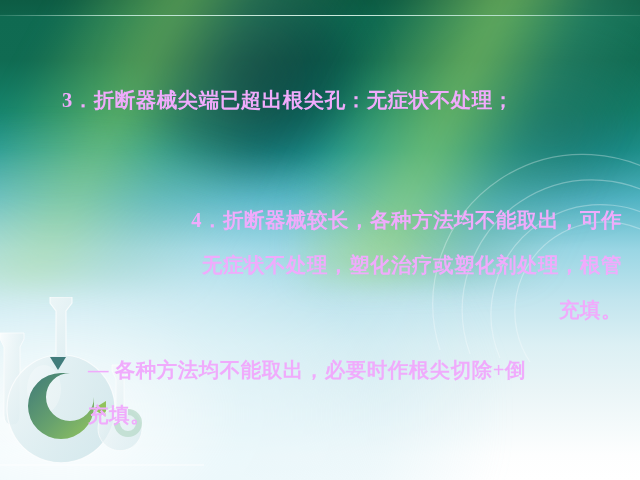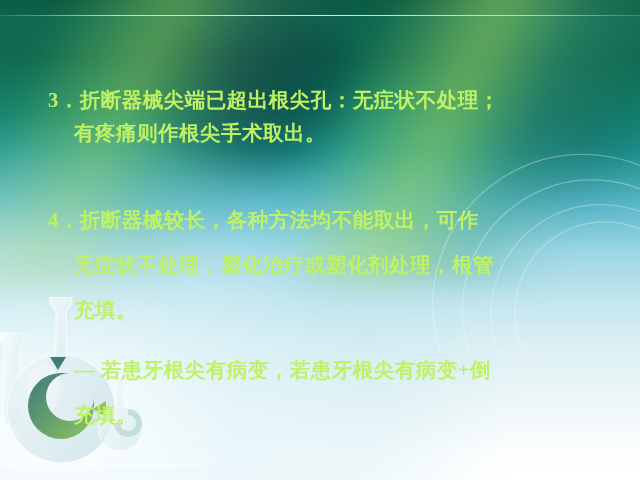--- a/index.html
+++ b/index.html
@@ -151,39 +151,39 @@
   .content {
     position: absolute;
     left: 0;
     top: 0;
     width: 640px;
     height: 480px;
   }
 
   .para {
     position: absolute;
-    left: 48px;
+    left: 62px;
     width: 560px;
-    color: #bef264;
+    color: #f0abfc;
     font-weight: bold;
     letter-spacing: .5px;
   }
 
   .para .ln {
     display: block;
     white-space: pre;
     font-size: 20.5px;
   }
 
   
   .p3 { top: 84px; }
   .p3 .ln { line-height: 33px; }
 
   
-  .p4 { top: 198px; }
+  .p4 { top: 198px; text-align: right; }
   .p4 .ln { line-height: 45px; }
 
   
   .p5 { top: 348px; }
   .p5 .ln { line-height: 45px; }
 
   .indent { padding-left: 26px; }
 </style>
 </head>
 <body>
@@ -246,28 +246,27 @@
       <path d="M120,126 A14,14 0 1 0 134,112 L134,118 A8,8 0 1 1 126,126 Z" fill="#b8d9c9" opacity=".75"></path>
     </g>
 
     <line x1="0" y1="168" x2="210" y2="168" stroke="#ffffff" stroke-width="1.4" stroke-opacity=".55"></line>
   </svg>
 
   <div class="content">
 
     <div class="para p3">
       <span class="ln">3．折断器械尖端已超出根尖孔：无症状不处理；</span>
-      <span class="ln indent">有疼痛则作根尖手术取出。</span>
     </div>
 
     <div class="para p4">
       <span class="ln">4．折断器械较长，各种方法均不能取出，可作</span>
       <span class="ln indent">无症状不处理，塑化治疗或塑化剂处理，根管</span>
       <span class="ln indent">充填。</span>
     </div>
 
     <div class="para p5">
-      <span class="ln indent">— 若患牙根尖有病变，若患牙根尖有病变+倒</span>
+      <span class="ln indent">— 各种方法均不能取出，必要时作根尖切除+倒</span>
       <span class="ln indent">充填。</span>
     </div>
 
   </div>
 </div>
 
 </body></html>

